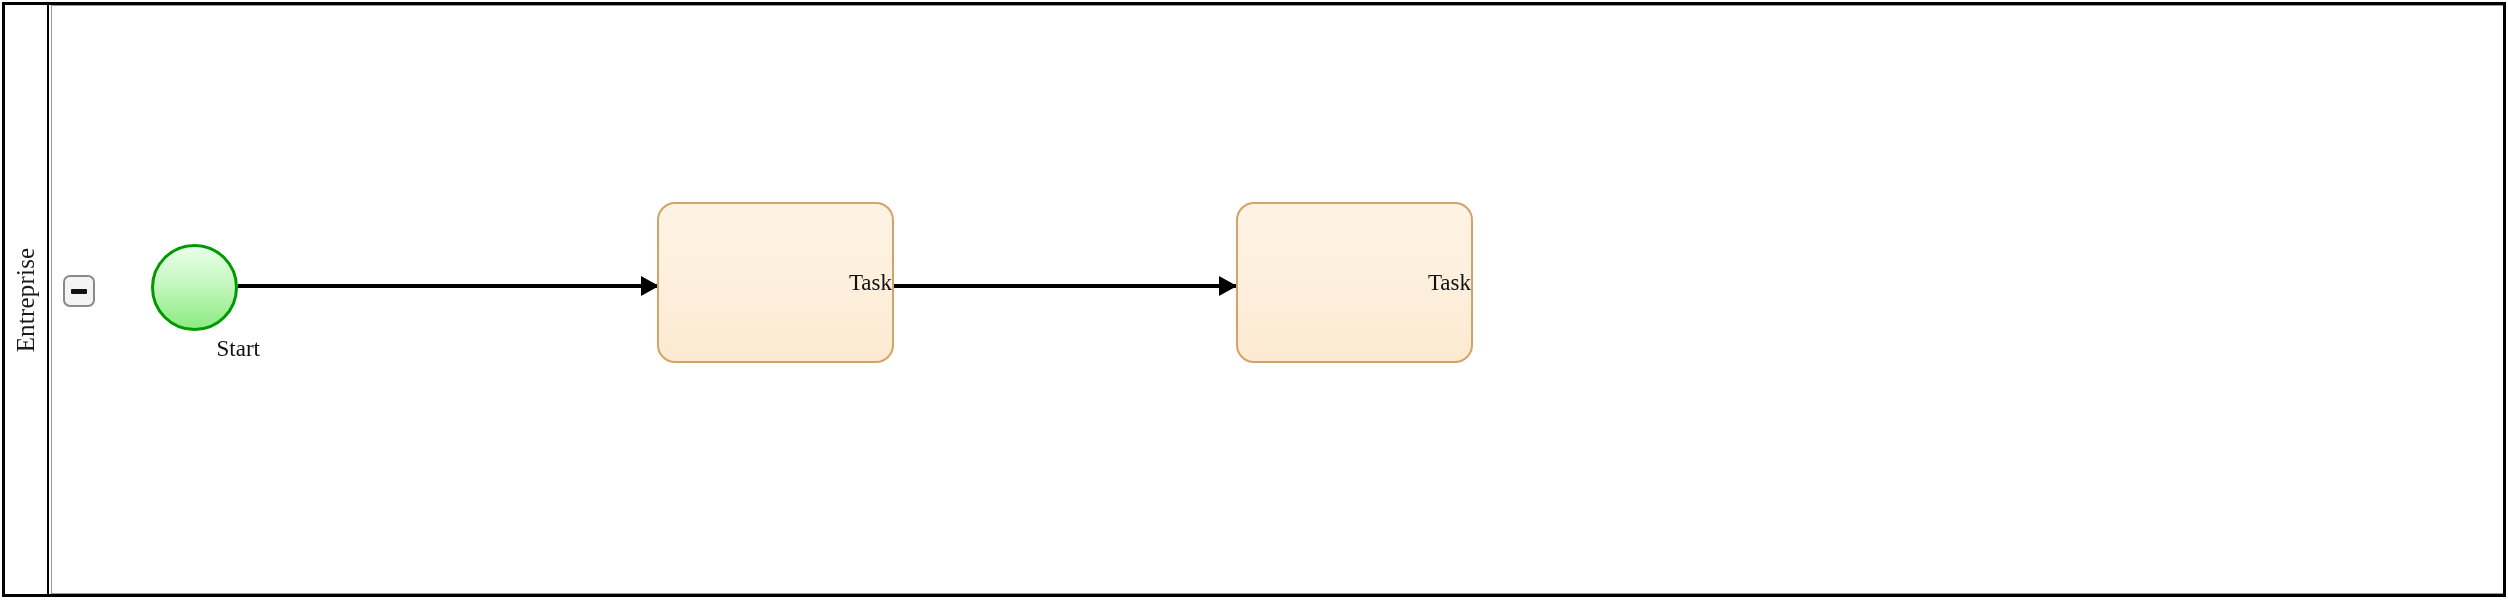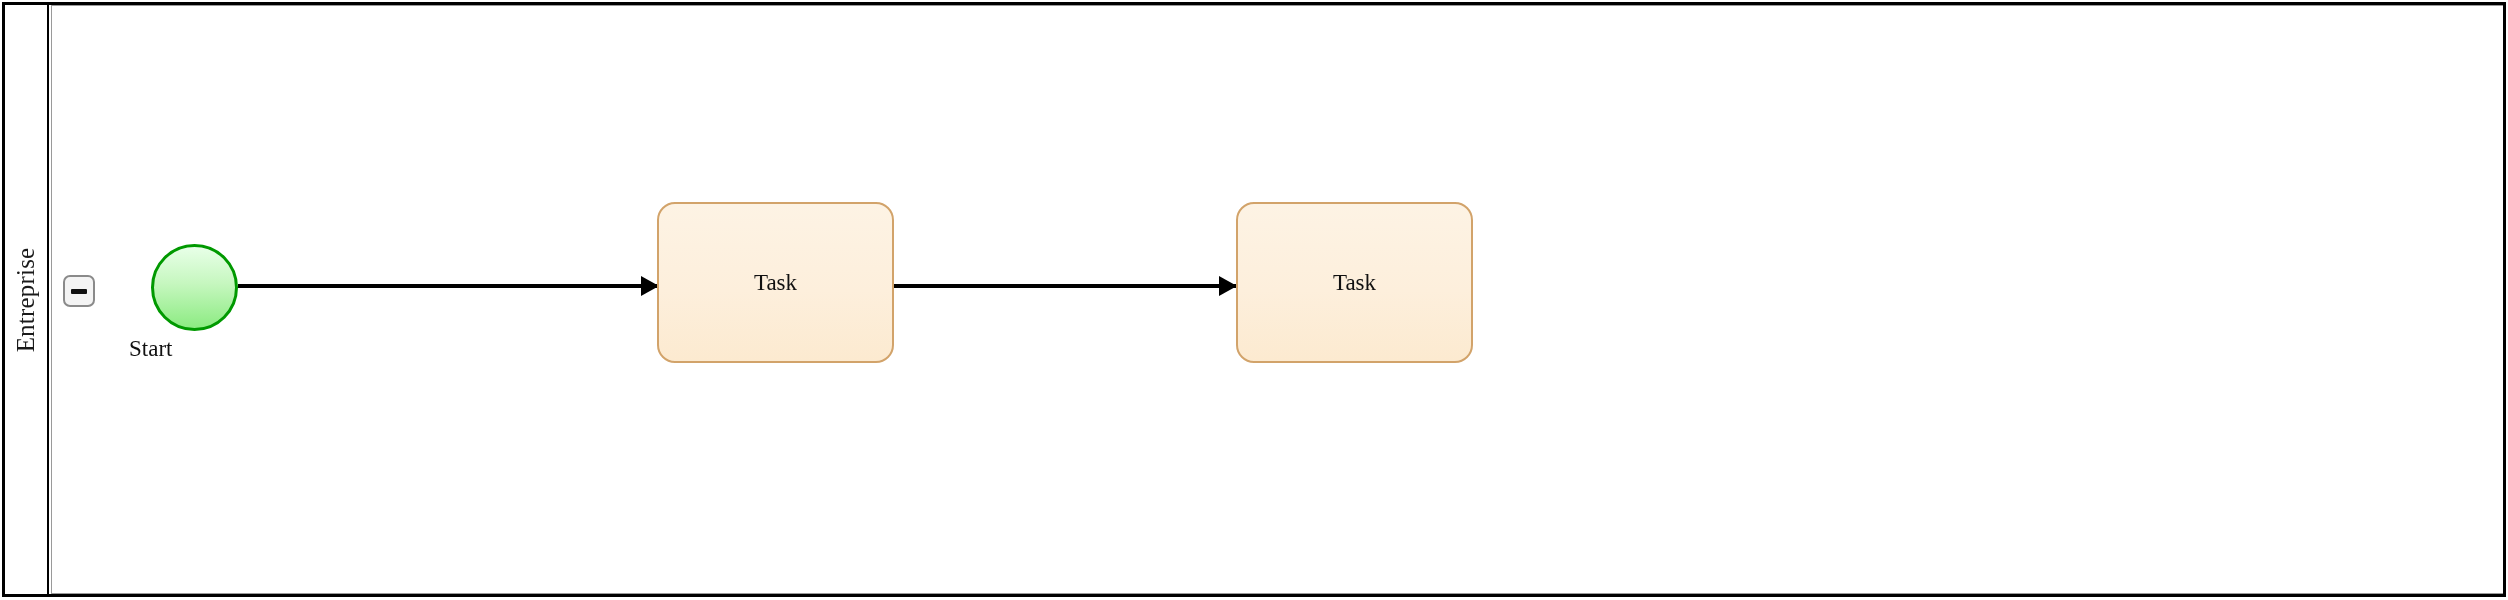--- a/index.html
+++ b/index.html
@@ -101,38 +101,38 @@
     height: 100%;
     border-radius: 50%;
     border: 3px solid #009900;
     background: linear-gradient(to bottom, #e8ffe8 0%, #c6f7bf 45%, #8ceb82 100%);
   }
   .start-label {
     position: absolute;
     left: -22px;
     right: -22px;
     top: 92px;
-    text-align: left;
+    text-align: right;
     font-size: 23px;
     color: #111111;
     white-space: nowrap;
   }
 
   
   .task {
     position: absolute;
     top: 197px;
     width: 237px;
     height: 161px;
     border: 2px solid #d2a36a;
     border-radius: 18px;
     background: linear-gradient(to bottom, #fdf3e4 0%, #fdefdc 55%, #fcead0 100%);
     display: flex;
     align-items: center;
-    justify-content: center;
+    justify-content: flex-end;
   }
   .task-label {
     font-size: 23px;
     color: #111111;
   }
   #task-1 { left: 652px; }
   #task-2 { left: 1231px; }
 
   
   .flow {

